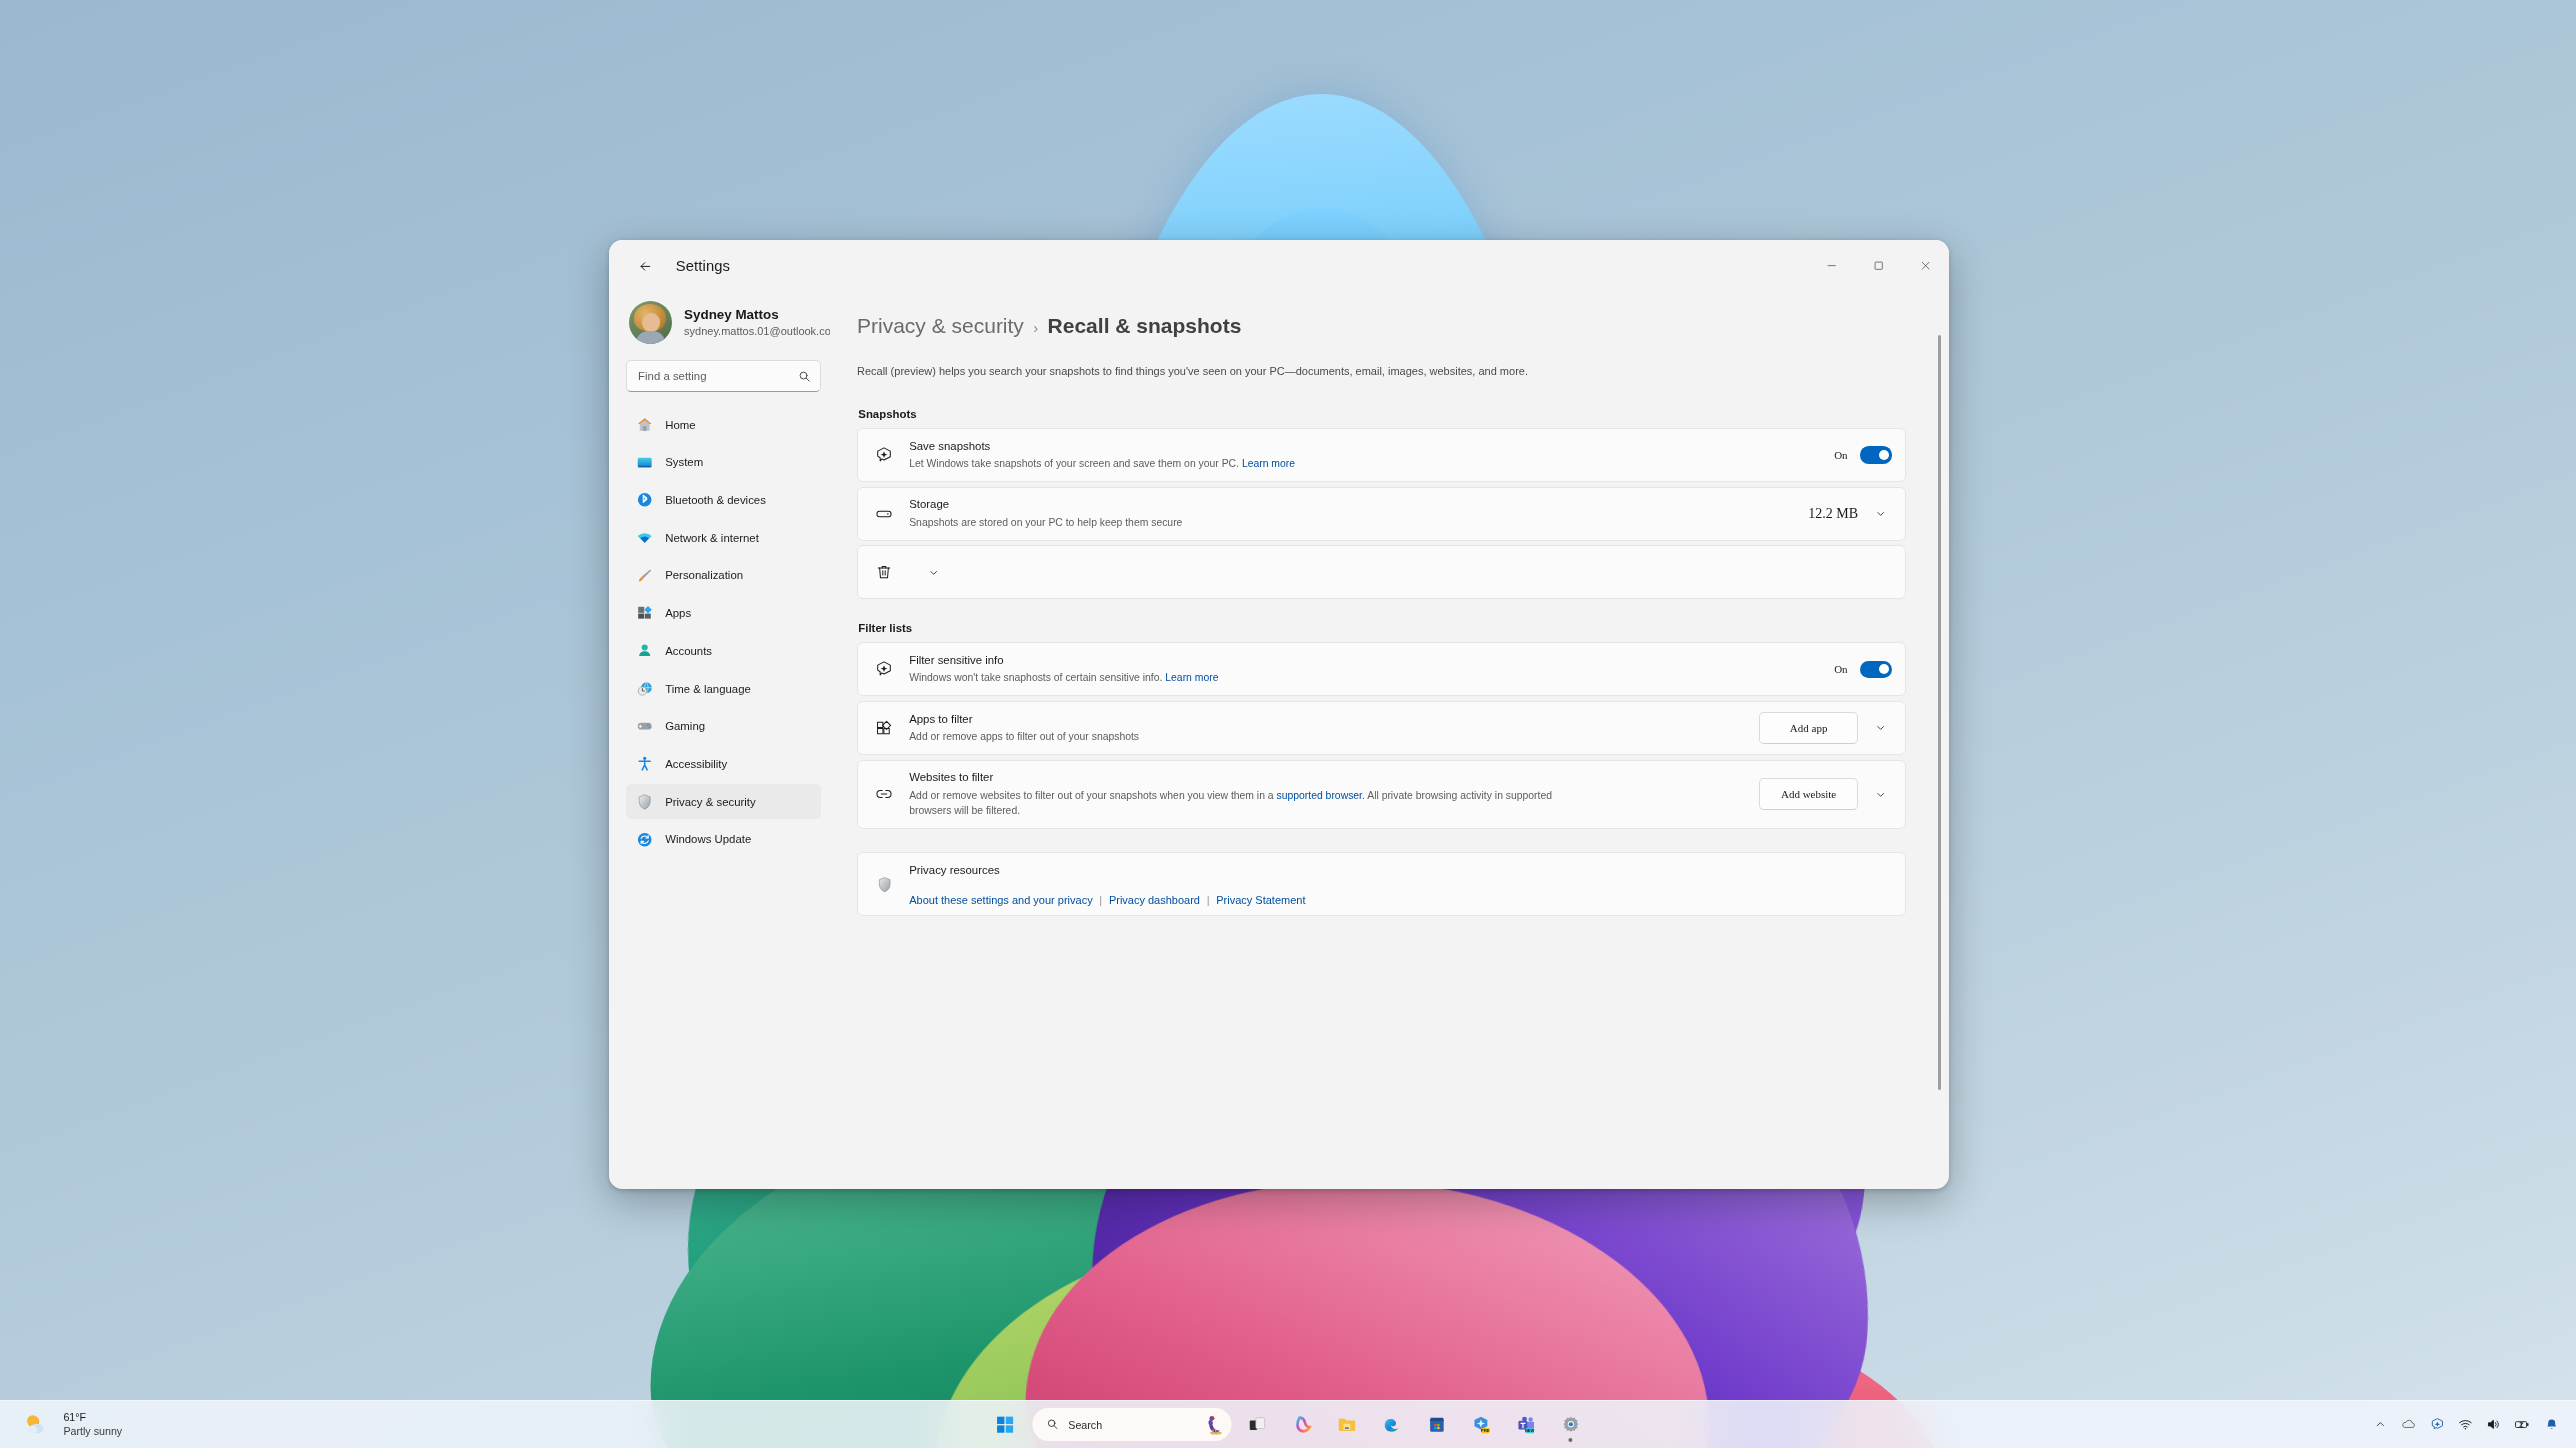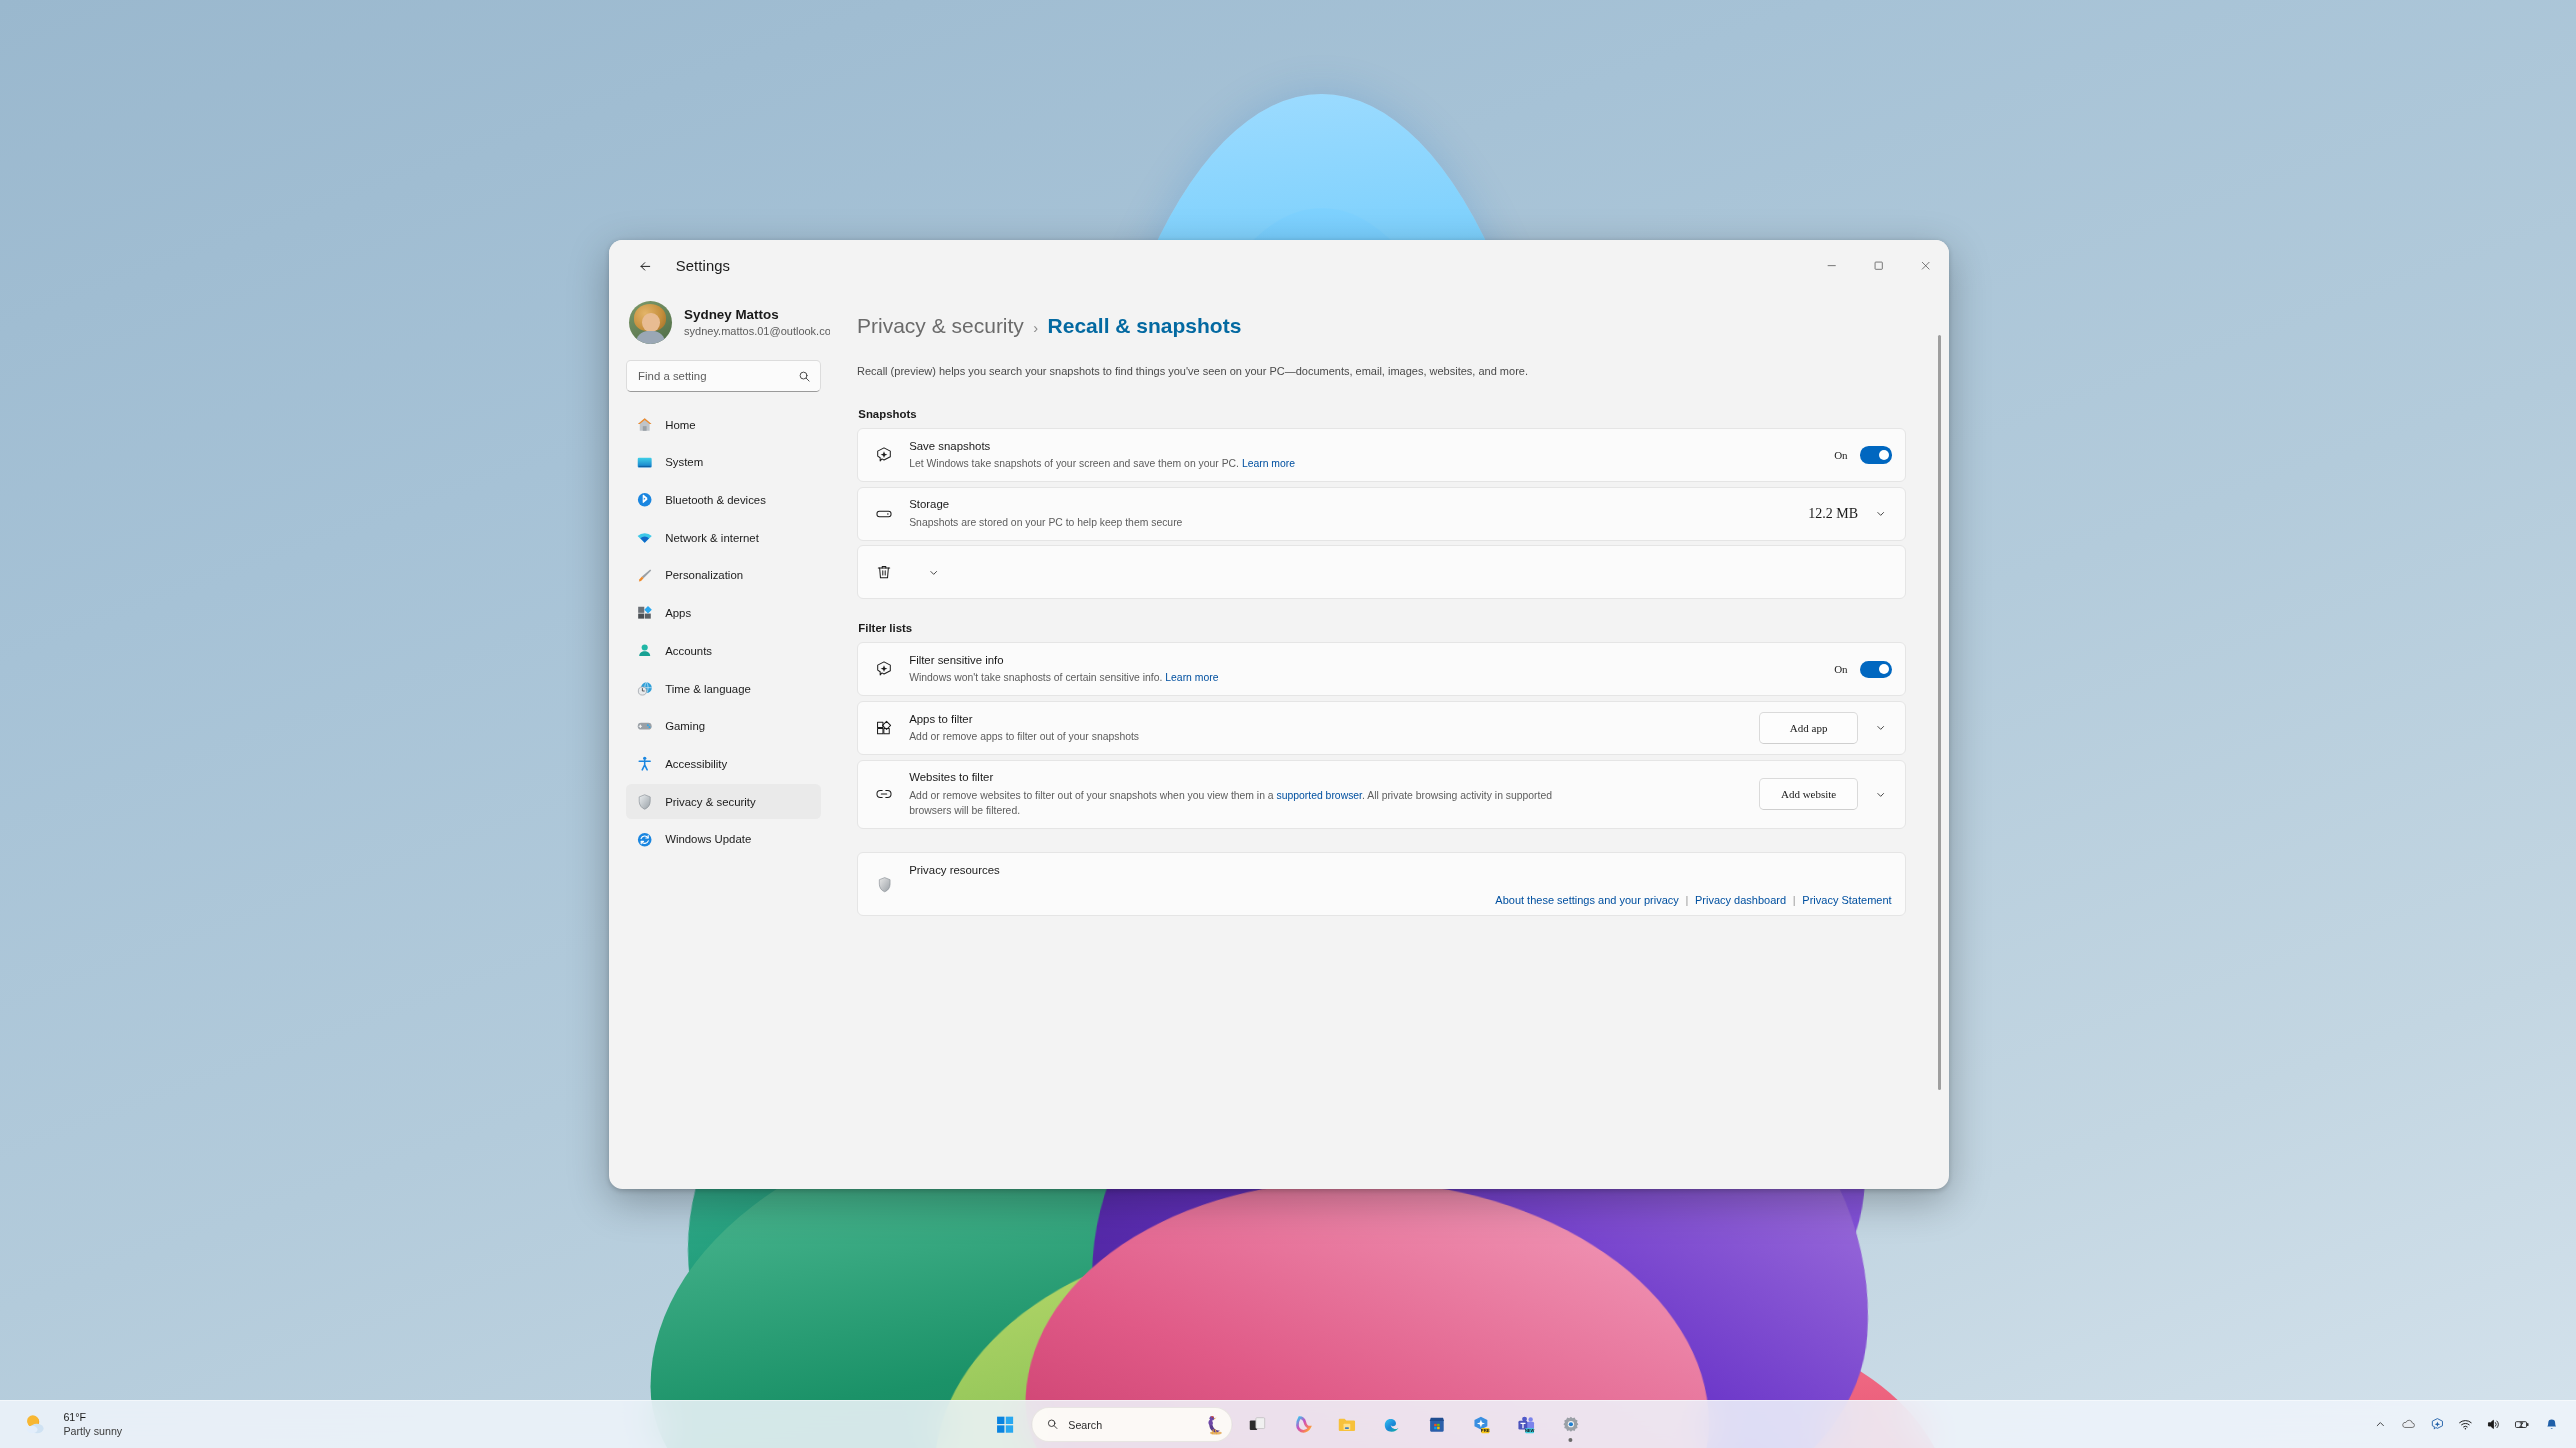--- a/index.html
+++ b/index.html
@@ -240,21 +240,21 @@
     padding: 21.5px 43px 27px 19px;
   }
   #breadcrumb {
     display: flex; align-items: baseline; gap: 9.4px;
     margin-bottom: 25.5px;
   }
   #crumb-parent {
     font-size: 21px; color: #6b6b6b; cursor: pointer;
   }
   #crumb-sep { font-size: 14.8px; color: #8a8a8a; }
-  #crumb-current { font-size: 21px; font-weight: bold; color: #0369a1; }
+  #crumb-current { font-size: 21px; font-weight: bold; color: #404040; }
 
   #page-desc {
     font-size: 11px; color: #4a4a4a; line-height: 1.55;
     max-width: 745px; margin-bottom: 28px;
   }
 
   .section-title {
     font-size: 11.4px; font-weight: bold; color: #191919;
     margin: 0 0 8px 1.3px;
   }
@@ -308,21 +308,21 @@
     min-width: 99px; height: 32px;
     background: #fdfdfd; border: 0.7px solid #dadada;
     border-bottom-color: #cfcfcf;
     border-radius: 4.7px; cursor: pointer;
     font-family: inherit; font-size: 11px; color: #191919;
     padding: 0 5px;
   }
 
   .res-links {
     display: flex; align-items: center; gap: 6.7px;
-    margin-top: 16px; font-size: 11px; justify-content: flex-end;
+    margin-top: 16px; font-size: 11px;
   }
   .res-sep { color: #9a9a9a; }
 
   
   #scrollbar {
     position: absolute; right: 8px; top: 43px;
     width: 3.4px; height: 792px;
     border-radius: 2px; background: transparent;
   }
   #scroll-thumb {

